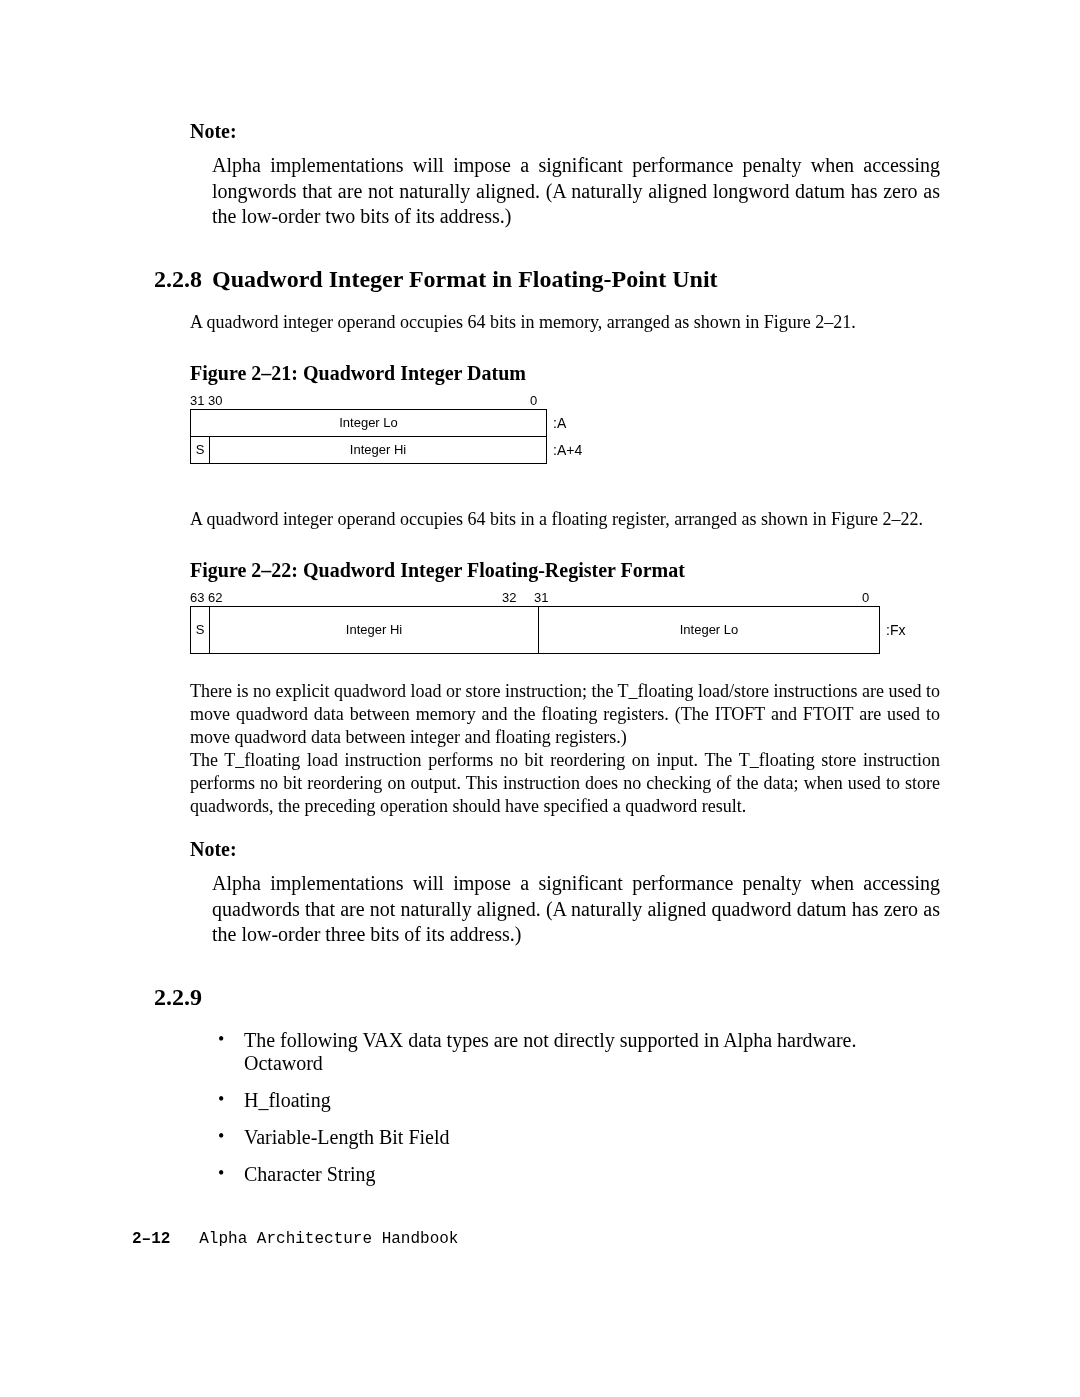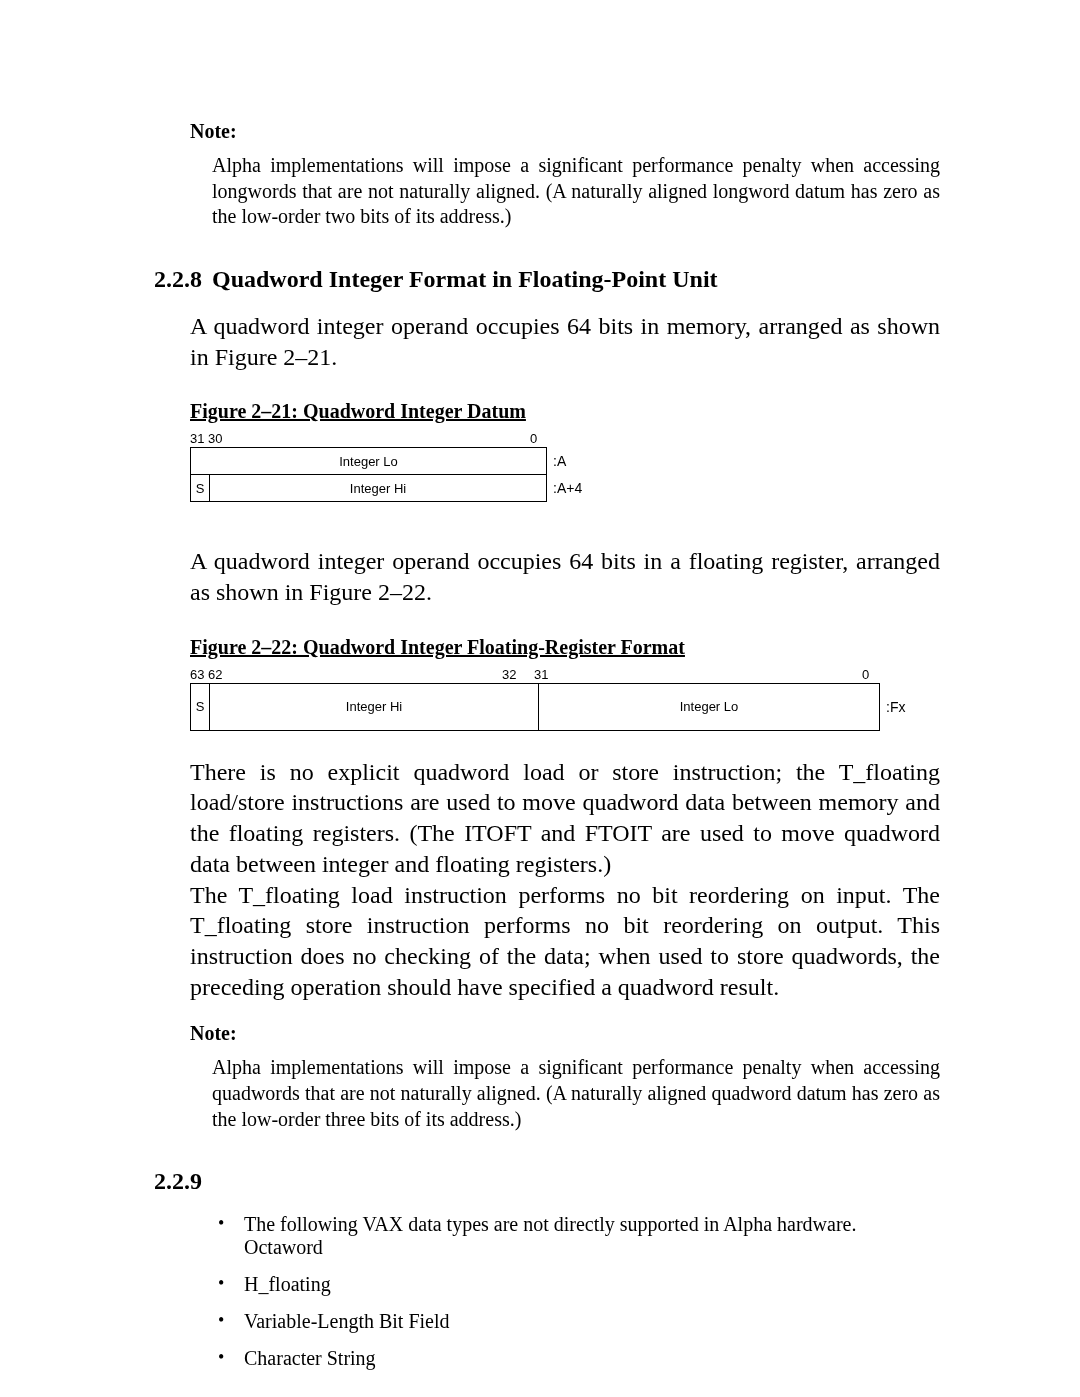--- a/index.html
+++ b/index.html
@@ -28,30 +28,29 @@
   .section-heading {
     display: flex;
     gap: 10px;
     font-weight: bold;
     font-size: 24px;
     margin-top: 36px;
     margin-bottom: 18px;
     margin-left: -36px;
   }
   .body-para {
-    font-size: 24px;
+    font-size: 18px;
     text-align: justify;
     line-height: 1.28;
   }
   .figure-caption {
     font-weight: bold;
     font-size: 20px;
     margin-top: 28px;
     margin-bottom: 8px;
-    text-decoration: underline;
   }
   
   .fig21 {
     font-family: Arial, Helvetica, sans-serif;
     font-size: 13px;
     margin-top: 4px;
     margin-bottom: 44px;
   }
   .fig21-bitlabels {
     position: relative;

